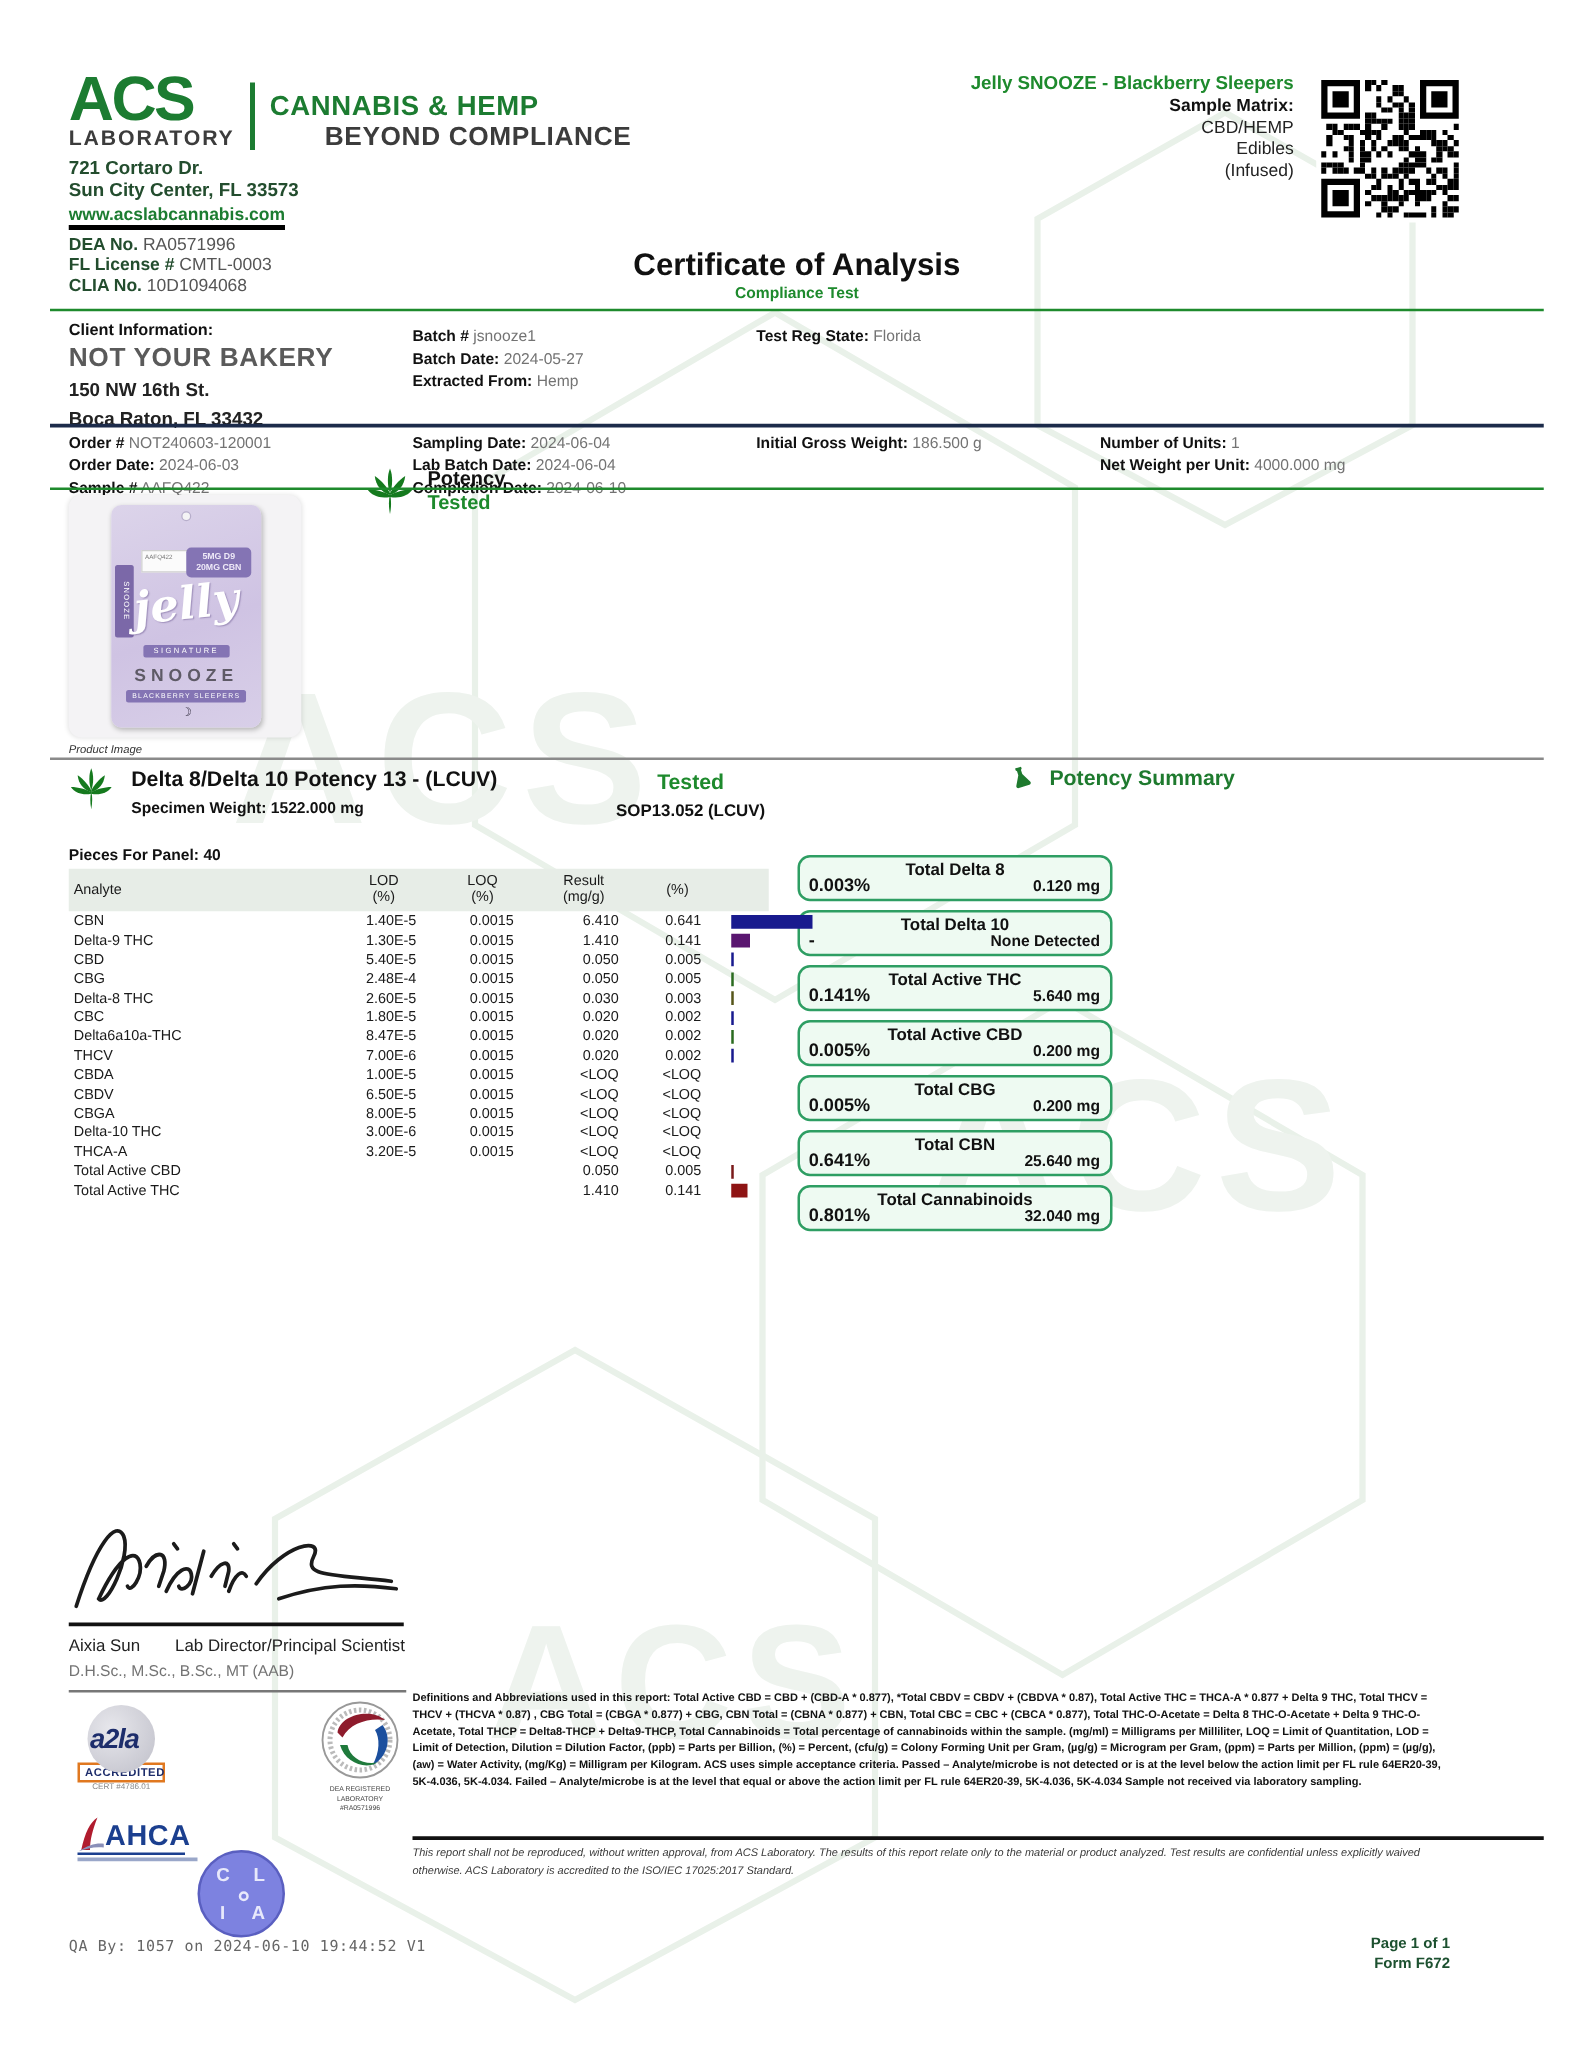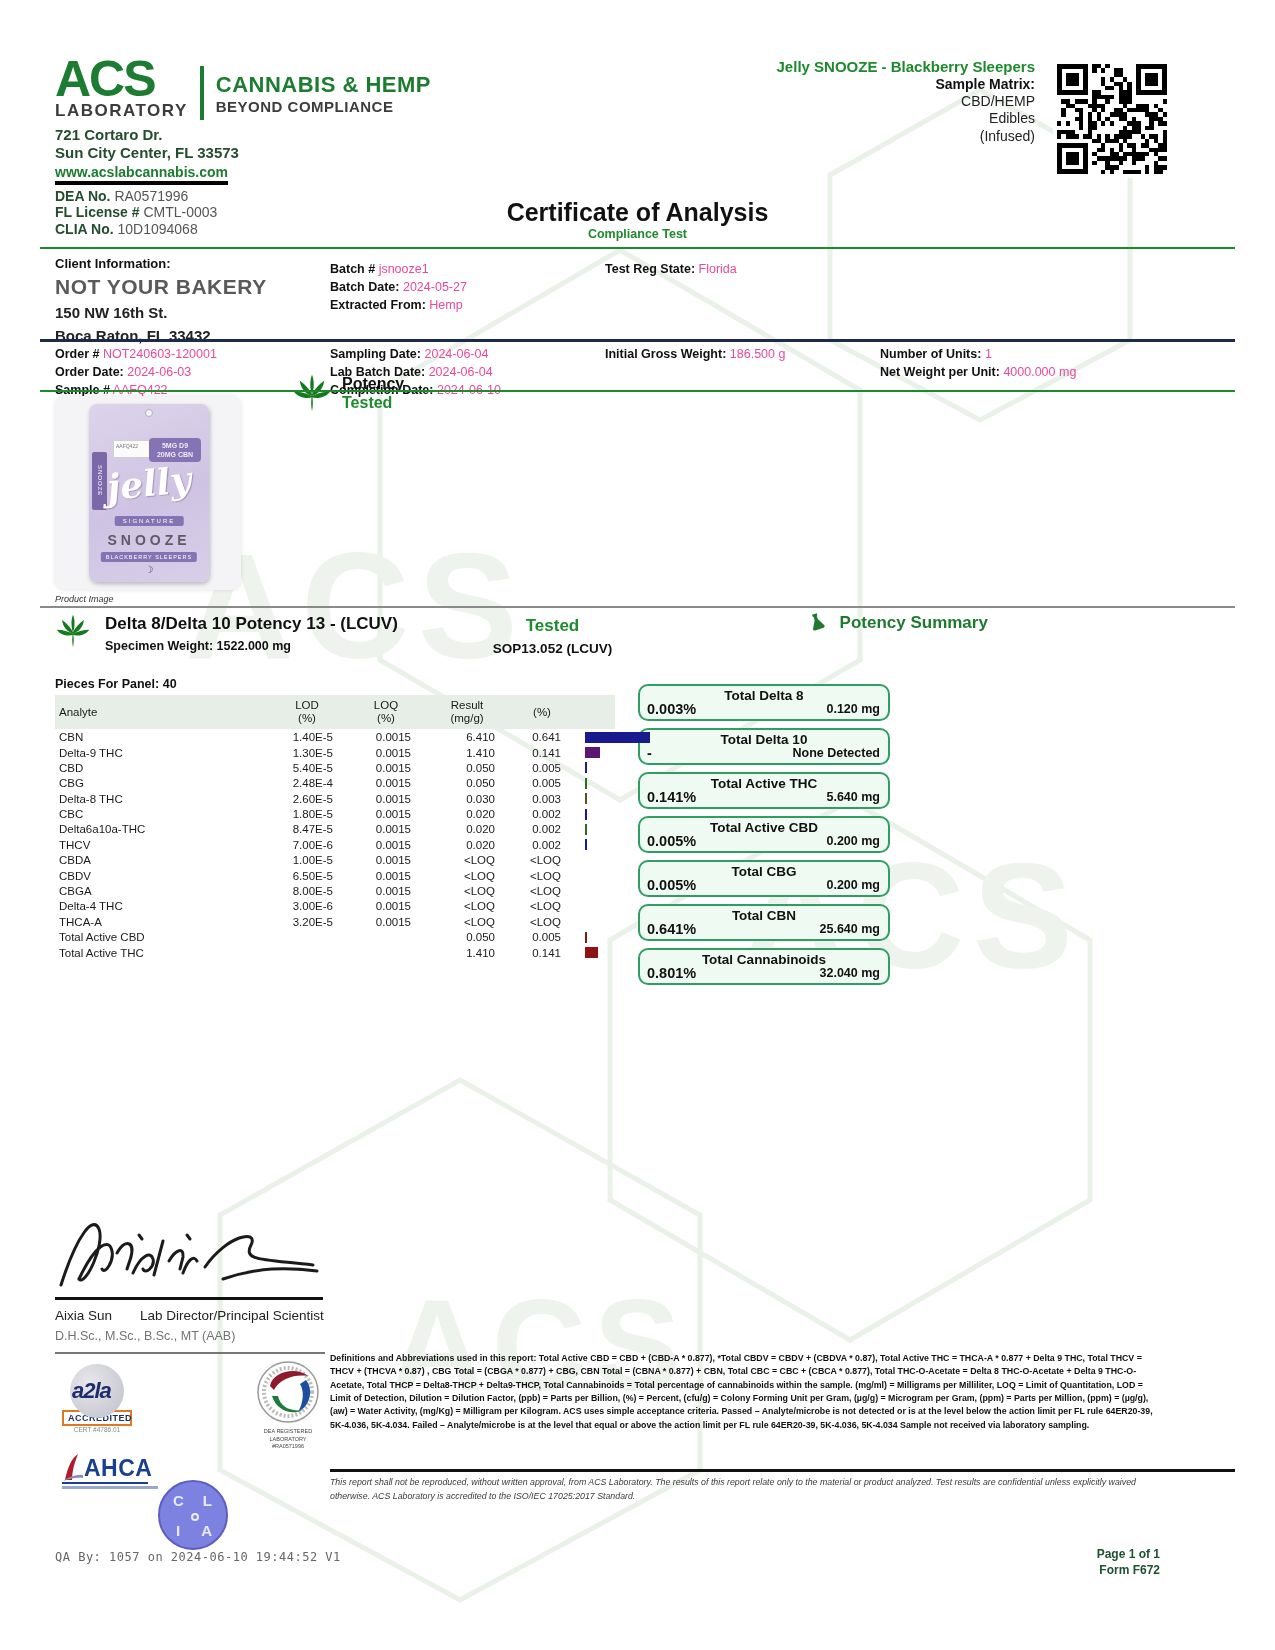--- a/index.html
+++ b/index.html
@@ -10,21 +10,21 @@
   
   .wm { position:absolute; inset:0; z-index:0; pointer-events:none; }
   .wm-acs { position:absolute; font-size:150px; font-weight:bold; color:#eef3ee; letter-spacing:8px; }
   .hline { position:absolute; z-index:3; }
 
   
   .logo-acs { font-size:50px; font-weight:bold; color:#1c7c31; letter-spacing:-2px; line-height:0.85; }
   .logo-lab { font-size:17px; font-weight:bold; color:#3c3c3c; letter-spacing:1.5px; }
   .logo-bar { width:4px; height:54px; background:#1c7c31; }
   .tag1 { font-size:22px; font-weight:bold; color:#1c7c31; letter-spacing:0.5px; }
-  .tag2 { font-size:15px; font-weight:bold; color:#3c3c3c; letter-spacing:0.5px; }
+  .tag2 { font-size:21px; font-weight:bold; color:#3c3c3c; letter-spacing:0.5px;margin-left:44px; }
   .addr-b { font-size:15px; font-weight:bold; color:#234d2e; line-height:1.18; }
   .www { font-size:14px; font-weight:bold; color:#1c7c31; border-bottom:4px solid #000000; display:inline-block; padding-bottom:1px; }
   .reg-row { font-size:14px; line-height:1.15; }
   .reg-row b { color:#234d2e; }
   .reg-row span { color:#555; }
 
   .prod-head { text-align:right; line-height:1.22; }
   .prod-name { font-size:15px; font-weight:bold; color:#1e8a2d; }
   .prod-matrix-lbl { font-size:14px; font-weight:bold; color:#111; }
   .prod-matrix { font-size:14px; color:#222; }
@@ -37,21 +37,21 @@
   .qr-f::after { content:""; position:absolute; inset:4px; background:#000; }
 
   .doc-title { font-size:25px; font-weight:bold; color:#111; }
   .doc-sub { font-size:12.5px; font-weight:bold; color:#1e8a2d; }
 
   .sec-lbl { font-size:13px; font-weight:bold; color:#111; }
   .client-name { font-size:21px; font-weight:bold; color:#5a5a5a; letter-spacing:0.5px; }
   .client-addr { font-size:15px; font-weight:bold; color:#222; line-height:1.5; }
   .kv { font-size:12.5px; line-height:1.45; }
   .kv b { color:#111; }
-  .kv span { color:#ec4899; }
+  .kv span { color:#737373; }
 
   
   .pimg { width:186px; height:194px; background:#f4f3f5; border-radius:10px; box-shadow:0 0 4px rgba(0,0,0,0.12); }
   .pouch { position:absolute; left:34px; top:8px; width:120px; height:178px; border-radius:8px;
            background:linear-gradient(160deg,#dcd4ea 0%,#cfc3e3 55%,#d8cfe8 100%); box-shadow:1px 2px 4px rgba(0,0,0,0.25); }
   .pouch-hole { position:absolute; left:50%; top:5px; width:8px; height:8px; margin-left:-4px; border-radius:50%; background:#f4f3f5; border:1px solid #b7aecb; }
   .pouch-tag { position:absolute; left:3px; top:48px; width:15px; height:58px; background:#7b68a8; border-radius:2px;
                color:#fff; font-size:6px; letter-spacing:1px; writing-mode:vertical-rl; text-align:center; line-height:15px; }
   .pouch-sticker { position:absolute; left:24px; top:36px; width:38px; height:18px; background:#fbfbfb; border:1px solid #cfcfcf; font-size:5px; color:#777; padding:2px; line-height:1.3; }
   .pouch-badge { position:absolute; right:8px; top:34px; width:52px; background:#8474b4; border-radius:4px; padding:3px 2px; text-align:center;
@@ -1060,21 +1060,21 @@
     </div>
     <div class="t-row">
       <span>CBGA</span>
       <span class="n">8.00E-5</span>
       <span class="n">0.0015</span>
       <span class="n">&lt;LOQ</span>
       <span class="n">&lt;LOQ</span>
       <span class="bar-cell"></span>
     </div>
     <div class="t-row">
-      <span>Delta-4 THC</span>
+      <span>Delta-10 THC</span>
       <span class="n">3.00E-6</span>
       <span class="n">0.0015</span>
       <span class="n">&lt;LOQ</span>
       <span class="n">&lt;LOQ</span>
       <span class="bar-cell"></span>
     </div>
     <div class="t-row">
       <span>THCA-A</span>
       <span class="n">3.20E-5</span>
       <span class="n">0.0015</span>

